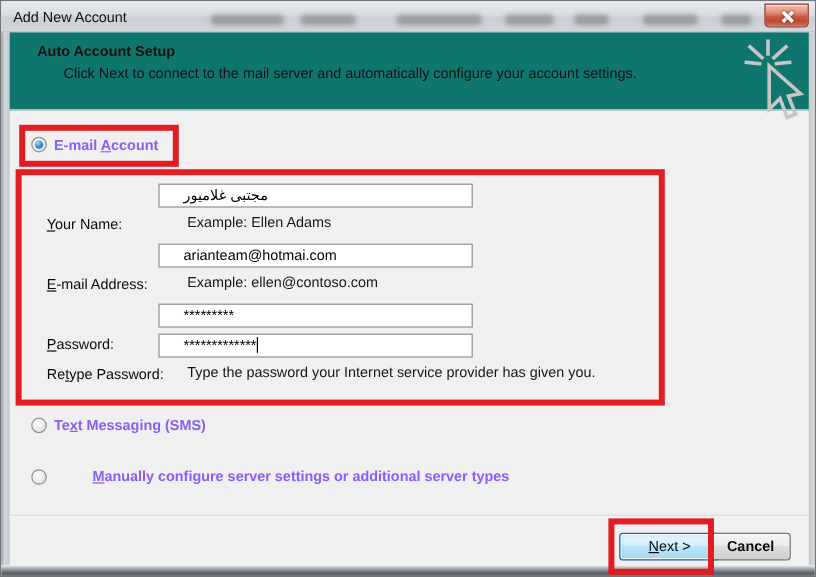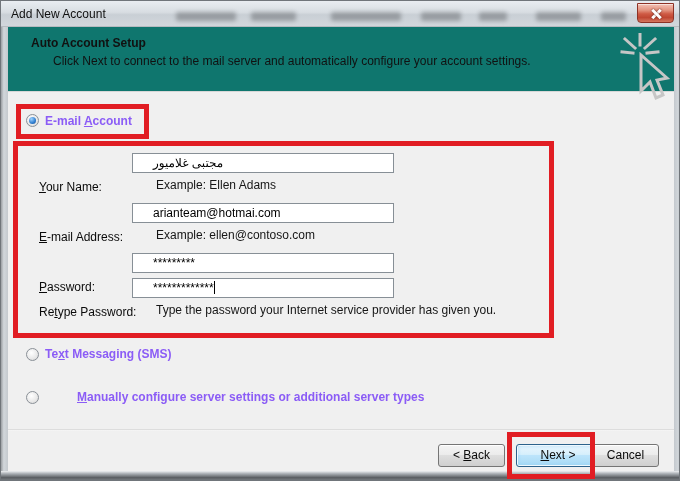--- a/index.html
+++ b/index.html
@@ -108,21 +108,20 @@
     <span class="hint" style="left:155px;top:302px;">Type the password your Internet service provider has given you.</span>
 
     <span class="radio" style="left:25px;top:347px;"></span>
     <span class="radio-label" style="left:44px;top:346px;"><span>Te</span><span class="accel">x</span><span>t Messaging (SMS)</span></span>
 
     <span class="radio" style="left:25px;top:390px;"></span>
     <span class="radio-label" style="left:44px;top:389px;margin-left:32px;"><span></span><span class="accel">M</span><span>anually configure server settings or additional server types</span></span>
   </div>
 
   <div id="footer-divider"></div>
-  <div class="btn" id="back-btn" style="left:437px;width:67px;"><span>&lt; </span><span class="accel">B</span><span>ack</span></div>
   <div class="btn" id="next-btn" style="left:515px;width:84px;"><span></span><span class="accel">N</span><span>ext &gt;</span></div>
-  <div class="btn" id="cancel-btn" style="left:591px;width:67px;">Cancel</div>
+  <div class="btn" id="cancel-btn" style="left:591px;width:67px;font-weight:bold;">Cancel</div>
 
   <div class="annot" style="left:15px;top:103px;width:133px;height:35px;"></div>
   <div class="annot" style="left:12px;top:140px;width:541px;height:197px;"></div>
   <div class="annot" style="left:506px;top:431px;width:88px;height:47px;"></div>
 
 </div>
 
 </body></html>

